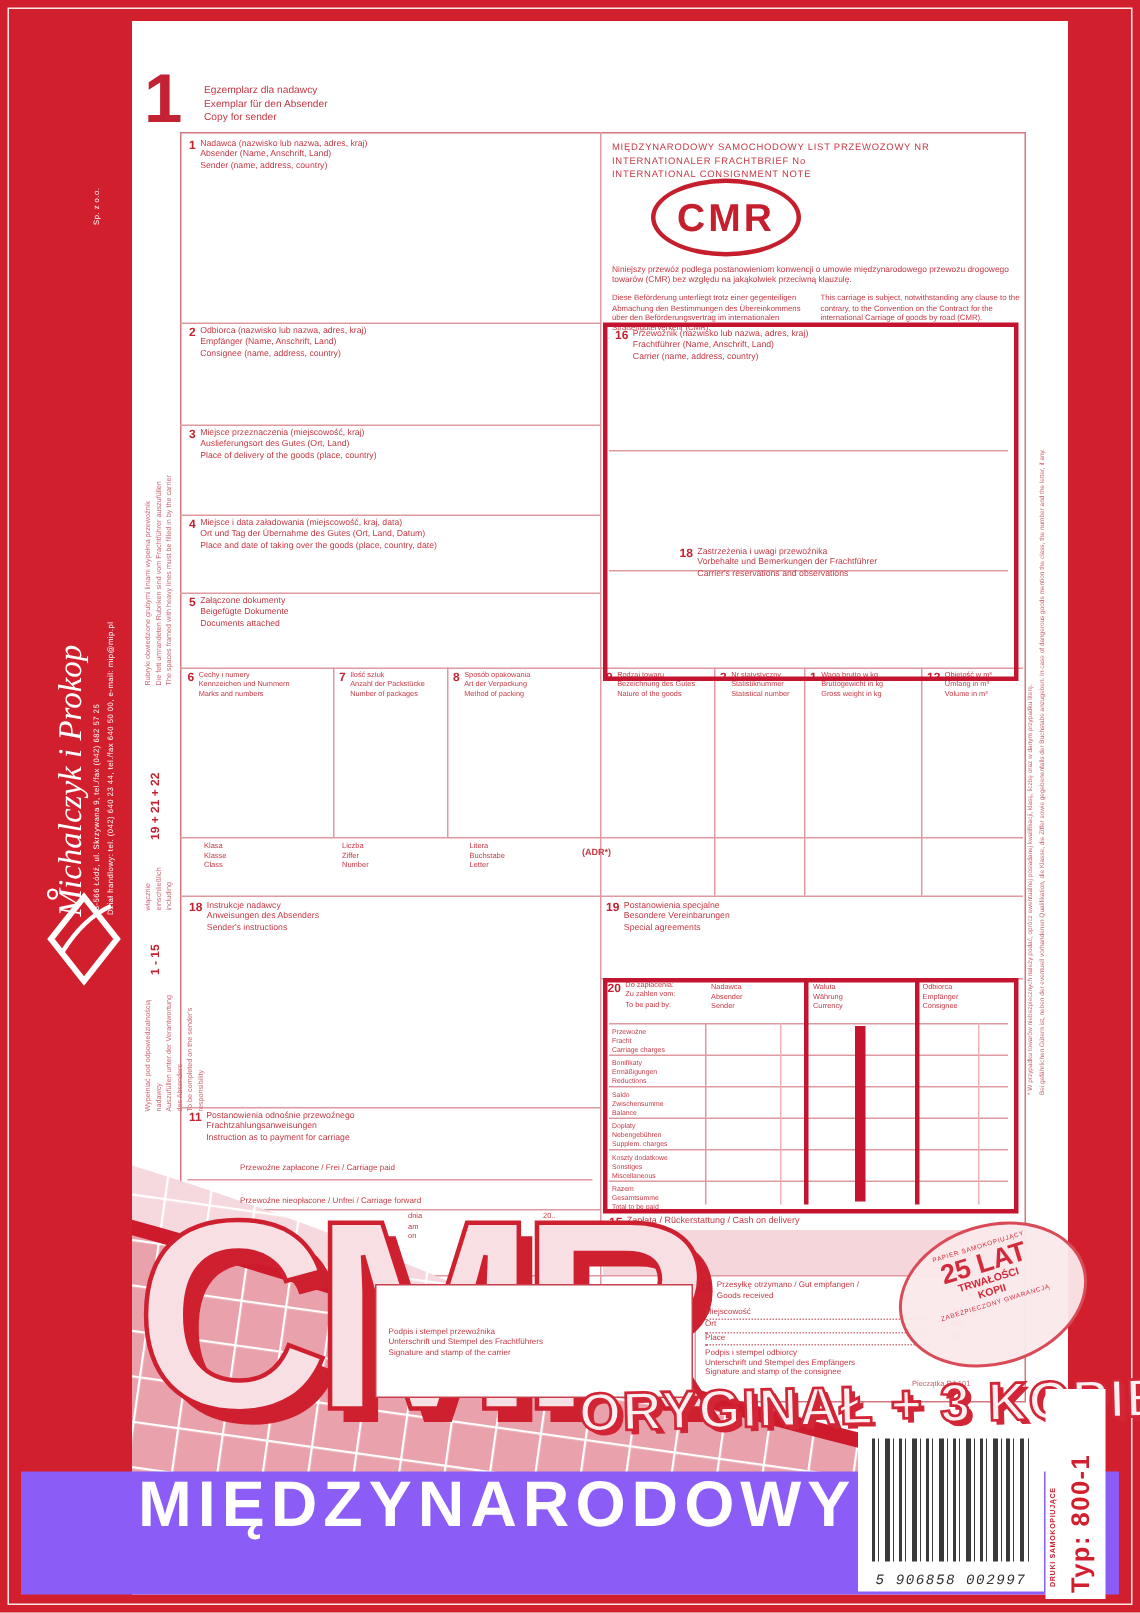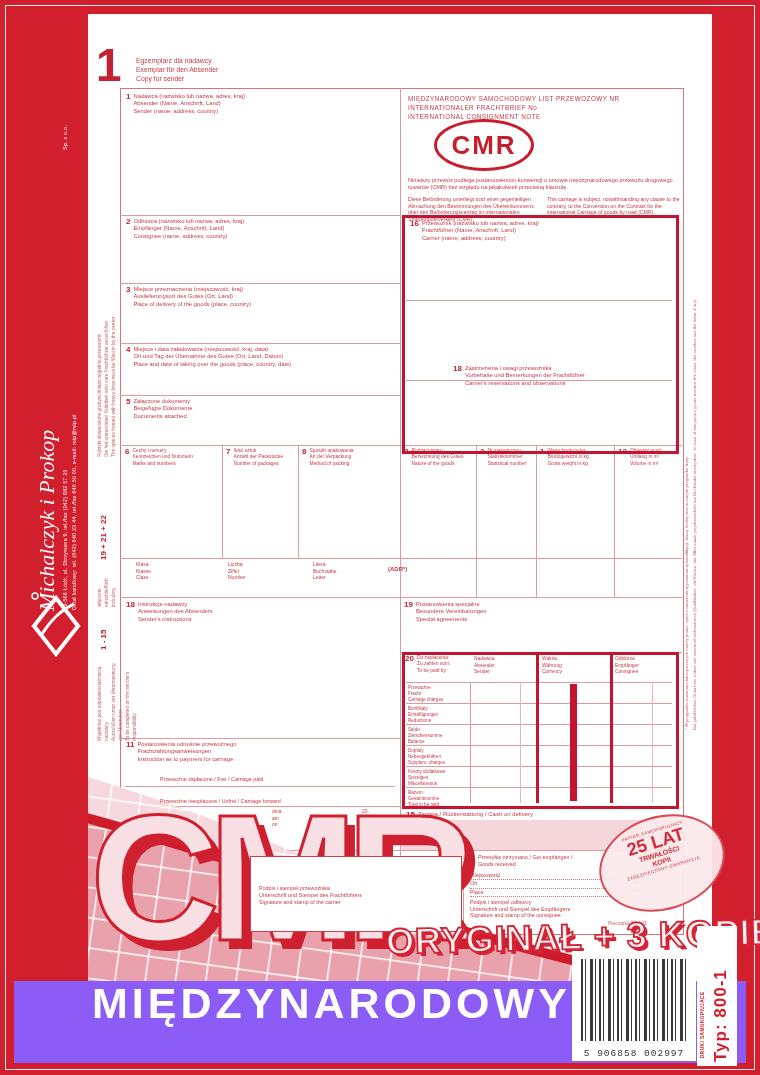--- a/index.html
+++ b/index.html
@@ -43,21 +43,21 @@
   .sidebar-small{position:absolute;writing-mode:vertical-rl;transform:rotate(180deg);color:#ffffff;font-size:5.2px;letter-spacing:.3px;z-index:2;}
 
   
   .swoosh{position:absolute;left:88px;top:735px;z-index:4;}
   .bigcmr{position:absolute;left:90px;top:798px;font-size:180px;line-height:160px;font-weight:bold;letter-spacing:-12px;color:#f7dfe3;-webkit-text-stroke:3px #cf2030;text-shadow:9px 9px 0 #cf2030;z-index:5;}
   .oryginal{position:absolute;left:386px;top:916px;font-size:36px;font-weight:bold;color:#fbeff1;-webkit-text-stroke:1.8px #d22535;text-shadow:3px 3px 0 #d22535;transform:rotate(-1.5deg);letter-spacing:1px;z-index:7;white-space:nowrap;}
   .band{position:absolute;left:14px;top:981px;width:732px;height:82px;background:#8b5cf6;z-index:8;}
   .band div{position:absolute;left:78px;color:#fff;font-weight:bold;font-size:43px;letter-spacing:4px;line-height:40px;white-space:nowrap;}
   .barcode-box{position:absolute;left:572px;top:951px;width:124px;height:110px;background:#fff;z-index:9;}
   .bars{position:absolute;left:9px;top:8px;width:106px;height:82px;background:repeating-linear-gradient(90deg,#3a3a3a 0 2px,#fff 2px 4px,#3a3a3a 4px 5px,#fff 5px 9px,#3a3a3a 9px 12px,#fff 12px 14px,#3a3a3a 14px 15px,#fff 15px 18px);}
-  .digits{position:absolute;left:0;bottom:2px;width:100%;text-align:center;font-family:"Liberation Mono",monospace;font-size:9.5px;color:#333;letter-spacing:1px;}
+  .digits{position:absolute;left:0;bottom:2px;width:100%;text-align:center;font-family:"Liberation Mono",monospace;font-size:9.5px;color:#333;letter-spacing:1px;font-style:italic;}
   .typ-strip{position:absolute;left:697px;top:926px;width:40px;height:140px;background:#fff;z-index:9;}
   .typ-text{position:absolute;left:14px;top:4px;height:132px;writing-mode:vertical-rl;transform:rotate(180deg);font-size:17px;font-weight:bold;color:#d21f2e;letter-spacing:1px;}
   .druki-text{position:absolute;left:3px;top:8px;height:124px;writing-mode:vertical-rl;transform:rotate(180deg);font-size:4.8px;font-weight:bold;color:#d21f2e;letter-spacing:.4px;}
   .badge{position:absolute;left:598px;top:816px;width:124px;height:90px;border:2px solid #d94b57;border-radius:50%;background:rgba(250,233,235,.95);transform:rotate(-17deg);z-index:8;color:#d32b3b;text-align:center;}
   .badge .arc{font-size:4.3px;letter-spacing:.5px;}
   .badge .big{font-size:18px;font-weight:bold;line-height:18px;}
   .badge .mid{font-size:7px;font-weight:bold;line-height:8px;}
   .f23box{position:absolute;left:250px;top:856px;width:210px;height:74px;border:1.5px solid #c9404c;background:#fff;z-index:6;}
   .f23box .ls{position:absolute;left:8px;top:28px;font-size:5.4px;line-height:7px;color:#c63945;}
   .pieczatka{position:absolute;left:608px;top:920px;font-size:5px;color:#c86570;z-index:6;}

